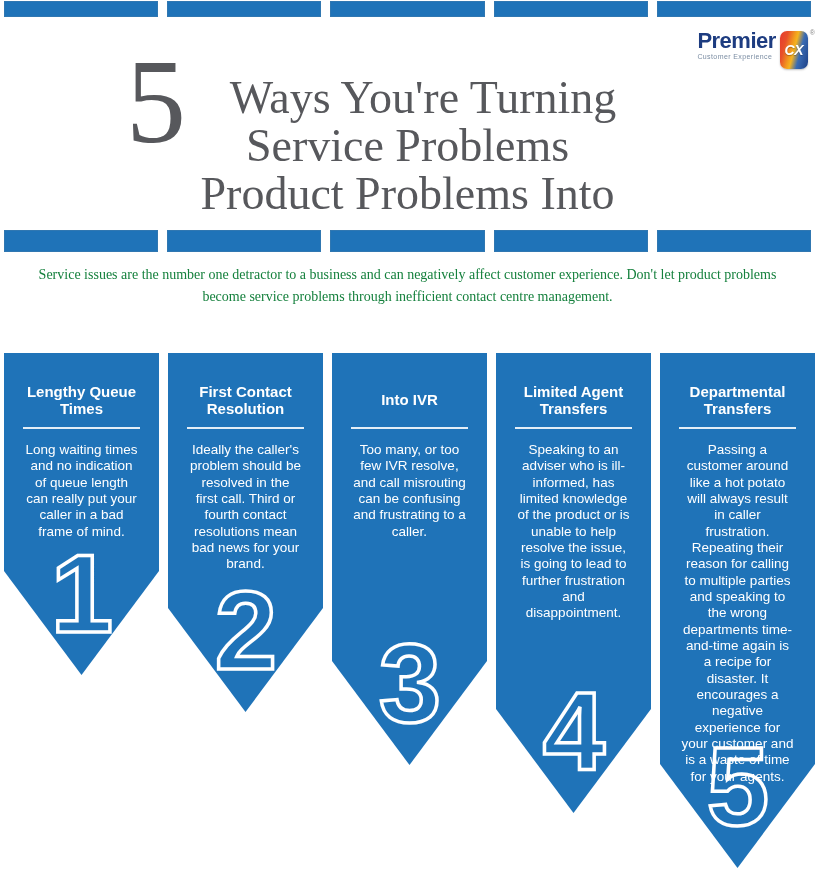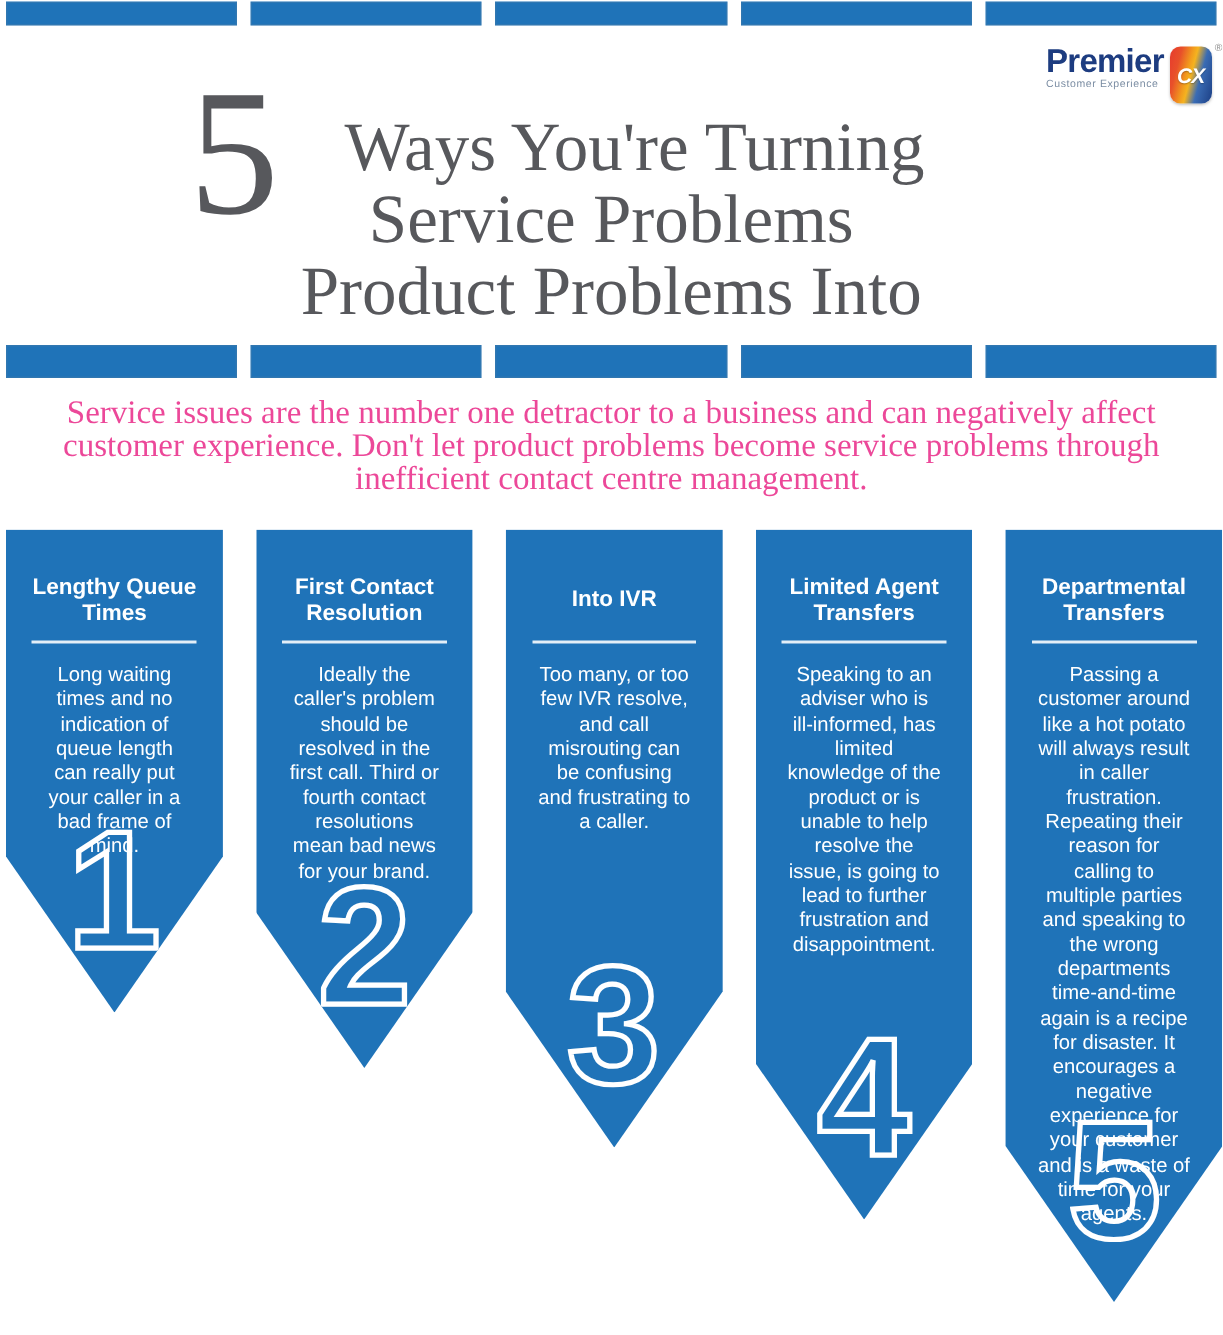--- a/index.html
+++ b/index.html
@@ -36,25 +36,25 @@
     font-family:"Liberation Serif", serif;
     font-size:120px; line-height:1.15; color:#57585c; font-weight:400;
   }
   .title { position:absolute; top:74px; left:0; right:0; text-align:center;
     font-family:"Liberation Serif", serif; color:#57585c; font-size:46px; line-height:48px; }
   .title-line1 { padding-left:31px; }
 
   
   .intro {
     position:absolute; top:264px; left:16px; right:16px; text-align:center;
-    font-family:"Liberation Serif", serif; font-size:22px; line-height:22px; color:#ec4899;
+    font-family:"Liberation Serif", serif; font-size:14px; line-height:22px; color:#15803d;
   }
 
   
-  .ribbons { position:absolute; top:353px; left:4px; right:0; display:flex; gap:22px; align-items:flex-start; }
+  .ribbons { position:absolute; top:353px; left:4px; right:0; display:flex; gap:9px; align-items:flex-start; }
   .ribbon {
     flex:1; position:relative; background:#1f73b8; color:#ffffff; text-align:center;
     clip-path: polygon(0 0, 100% 0, 100% calc(100% - 104px), 50% 100%, 0 calc(100% - 104px));
   }
   .r1 { height:322px; }
   .r2 { height:359px; }
   .r3 { height:412px; }
   .r4 { height:460px; }
   .r5 { height:515px; }
   .ribbon-head {

